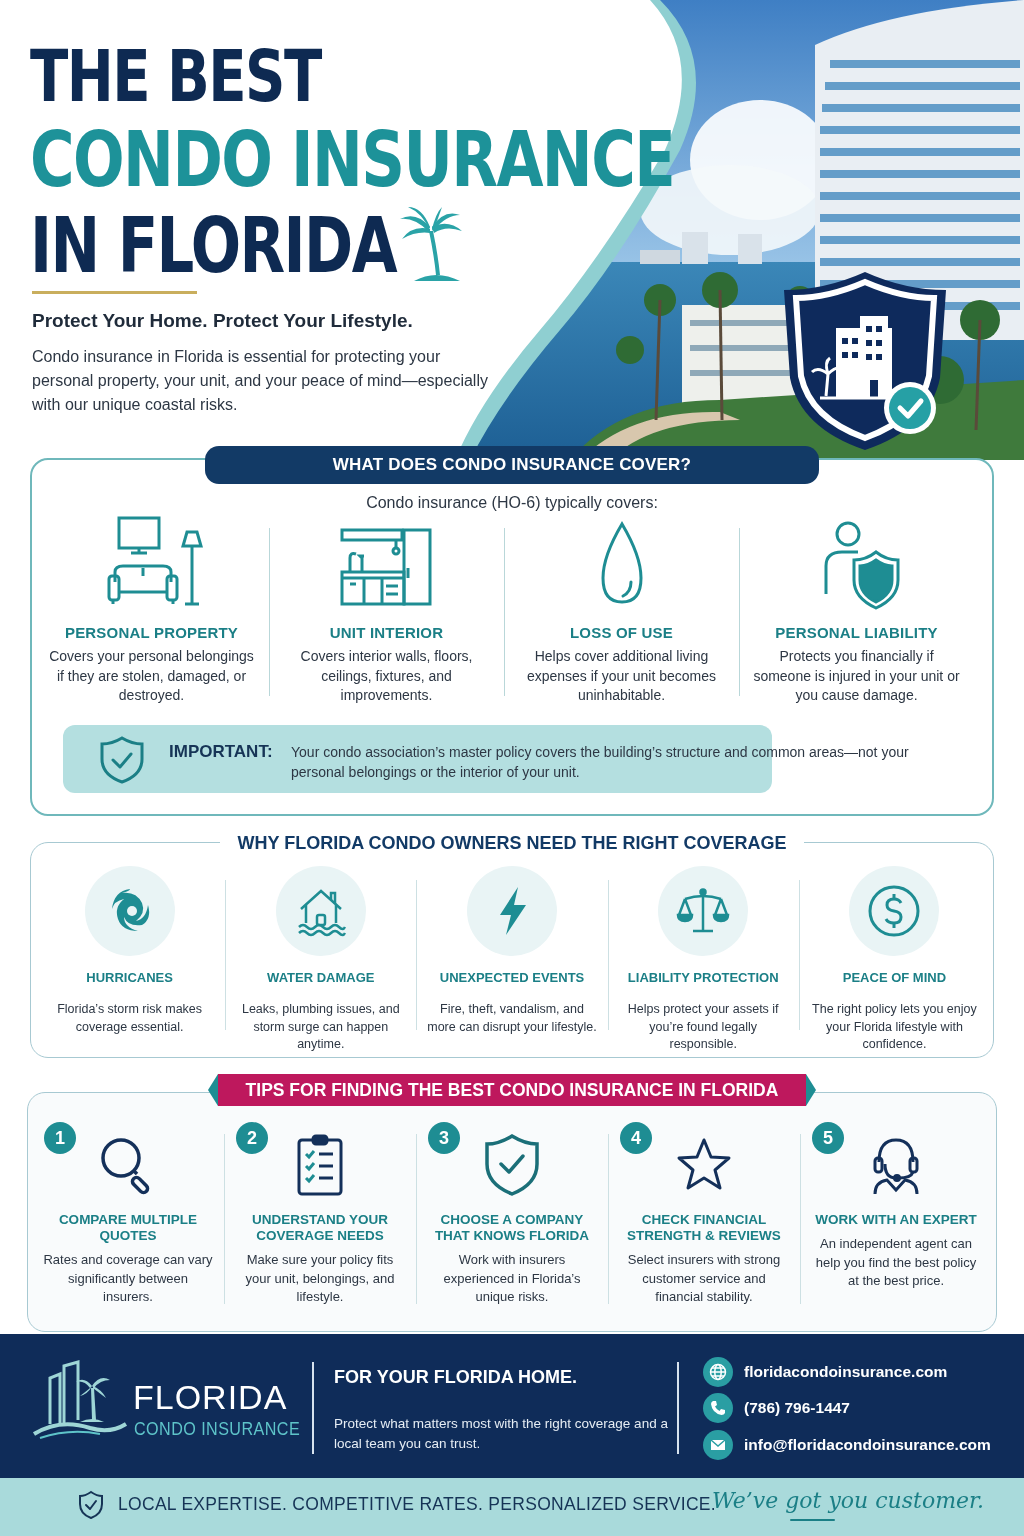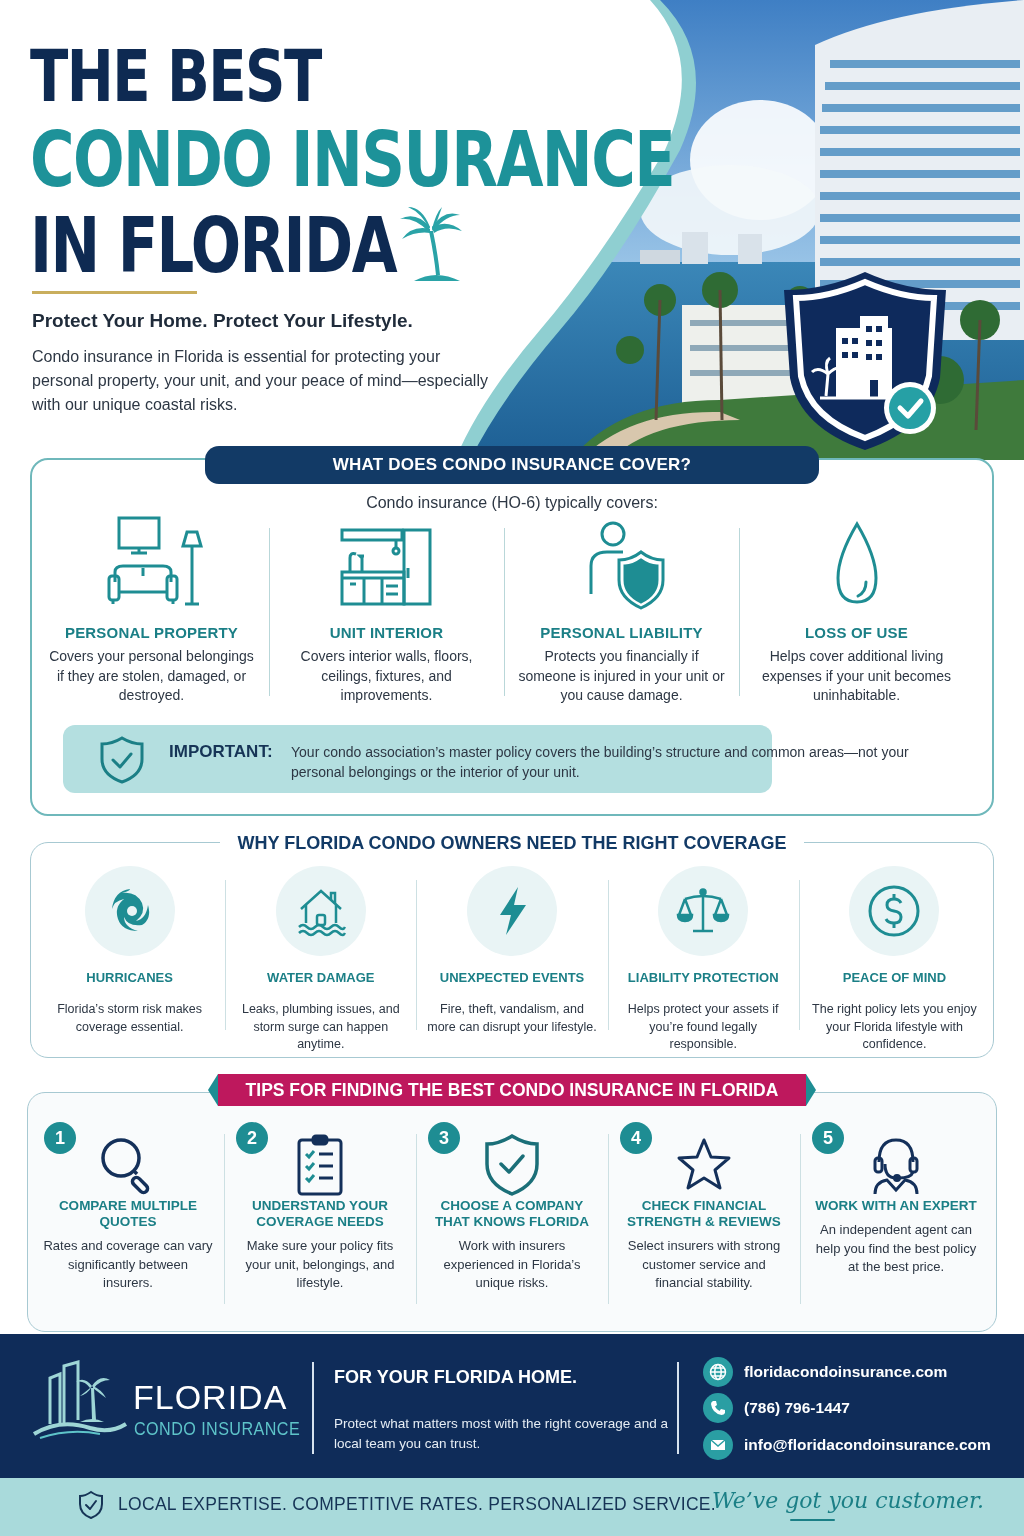--- a/index.html
+++ b/index.html
@@ -50,21 +50,21 @@
   .sec3 { position: absolute; left: 27px; top: 1092px; width: 970px; height: 240px; border: 1.5px solid #a7c9d2; border-radius: 18px; background: #f9fbfc; }
   .sec3-banner { position: absolute; left: 218px; top: 1074px; width: 588px; height: 32px; background: #be185d; color: #fff; font-weight: bold; font-size: 17.5px; display: flex; align-items: center; justify-content: center; }
   .sec3-banner::before, .sec3-banner::after { content: ""; position: absolute; top: 0; width: 0; height: 0; border-top: 16px solid transparent; border-bottom: 16px solid transparent; }
   .sec3-banner::before { left: -10px; border-right: 10px solid #1e8d93; }
   .sec3-banner::after { right: -10px; border-left: 10px solid #1e8d93; }
   .tips-grid { position: absolute; left: 32px; top: 1118px; width: 960px; height: 200px; display: flex; }
   .tip-col { flex: 1; position: relative; text-align: center; }
   .tip-col + .tip-col::before { content: ""; position: absolute; left: 0; top: 16px; height: 170px; width: 1px; background: #cde0e3; }
   .tip-num { position: absolute; left: 12px; top: 4px; width: 32px; height: 32px; border-radius: 50%; background: #1e8d93; color: #fff; font-weight: bold; font-size: 18px; display: flex; align-items: center; justify-content: center; }
   .tip-col svg { display: block; margin: 14px auto 0; width: 66px; height: 66px; }
-  .tip-title { font-size: 13.5px; font-weight: bold; line-height: 16px; color: #1b7f86; padding: 0 6px; }
+  .tip-title { margin-top: 14px; font-size: 13.5px; font-weight: bold; line-height: 16px; color: #1b7f86; padding: 0 6px; }
   .tip-desc { margin-top: 7px; font-size: 13px; line-height: 18.5px; color: #2d3744; padding: 0 10px; }
 
   
   .footer { position: absolute; left: 0; top: 1334px; width: 1024px; height: 144px; background: #0f2c59; }
   .logo-mark { position: absolute; left: 30px; top: 1360px; width: 100px; height: 80px; }
   .logo-text1 { position: absolute; left: 133px; top: 1378px; font-size: 34px; color: #ffffff; letter-spacing: 1px; }
   .logo-text2 { position: absolute; left: 134px; top: 1418px; font-size: 19px; color: #5ec4c9; transform: scaleX(0.85); transform-origin: left; letter-spacing: 0.5px; }
   .footer-div1 { position: absolute; left: 312px; top: 1362px; width: 2px; height: 92px; background: #d7e3ee; }
   .footer-div2 { position: absolute; left: 677px; top: 1362px; width: 2px; height: 92px; background: #d7e3ee; }
   .cta-head { position: absolute; left: 334px; top: 1366px; font-weight: bold; font-size: 18px; line-height: 22px; color: #ffffff; }
@@ -237,35 +237,35 @@
         <line x1="54" y1="82" x2="66" y2="82"></line>
         <line x1="18" y1="72" x2="24" y2="72"></line>
       <path d="M18 60 L18 46 Q18 40 24 42"></path>
         <path d="M30 60 L30 46 L28 44 L32 44"></path>
     </svg>
     <div class="cover-title">UNIT INTERIOR</div>
     <div class="cover-desc">Covers interior walls, floors, ceilings, fixtures, and improvements.</div>
   </div>
   <div class="cover-col">
     <svg viewBox="0 0 110 100" fill="none" stroke="#1e8d93" stroke-width="3">
+      <path d="M55 12 Q36 44 36 66 Q36 90 55 90 Q74 90 74 66 Q74 44 55 12 Z"></path>
+      <path d="M64 70 Q64 80 56 84" stroke-linecap="round"></path>
+    </svg>
+    <div class="cover-title">LOSS OF USE</div>
+    <div class="cover-desc">Helps cover additional living expenses if your unit becomes uninhabitable.</div>
+  </div>
+  <div class="cover-col">
+    <svg viewBox="0 0 110 100" fill="none" stroke="#1e8d93" stroke-width="3">
       <circle cx="46" cy="22" r="11"></circle>
       <path d="M24 82 L24 54 Q24 40 40 40 L56 40"></path>
       <path d="M74 40 Q84 48 96 48 L96 68 Q96 86 74 96 Q52 86 52 68 L52 48 Q64 48 74 40 Z"></path>
       <path d="M74 48 Q82 54 90 54 L90 68 Q90 82 74 90 Q58 82 58 68 L58 54 Q66 54 74 48 Z" fill="#1e8d93"></path>
     </svg>
     <div class="cover-title">PERSONAL LIABILITY</div>
     <div class="cover-desc">Protects you financially if someone is injured in your unit or you cause damage.</div>
-  </div>
-  <div class="cover-col">
-    <svg viewBox="0 0 110 100" fill="none" stroke="#1e8d93" stroke-width="3">
-      <path d="M55 12 Q36 44 36 66 Q36 90 55 90 Q74 90 74 66 Q74 44 55 12 Z"></path>
-      <path d="M64 70 Q64 80 56 84" stroke-linecap="round"></path>
-    </svg>
-    <div class="cover-title">LOSS OF USE</div>
-    <div class="cover-desc">Helps cover additional living expenses if your unit becomes uninhabitable.</div>
   </div>
 </div>
 
 <div class="important">
   <svg viewBox="0 0 46 50" fill="none" stroke="#1b7f86" stroke-width="3">
     <path d="M23 3 Q33 9 43 9 L43 24 Q43 40 23 47 Q3 40 3 24 L3 9 Q13 9 23 3 Z"></path>
     <path d="M14 25 L21 32 L32 19" stroke-linecap="round" stroke-linejoin="round"></path>
   </svg>
   <span class="lbl">IMPORTANT:</span>
   <p class="txt">Your condo association’s master policy covers the building’s structure and common areas—not your personal belongings or the interior of your unit.</p>

